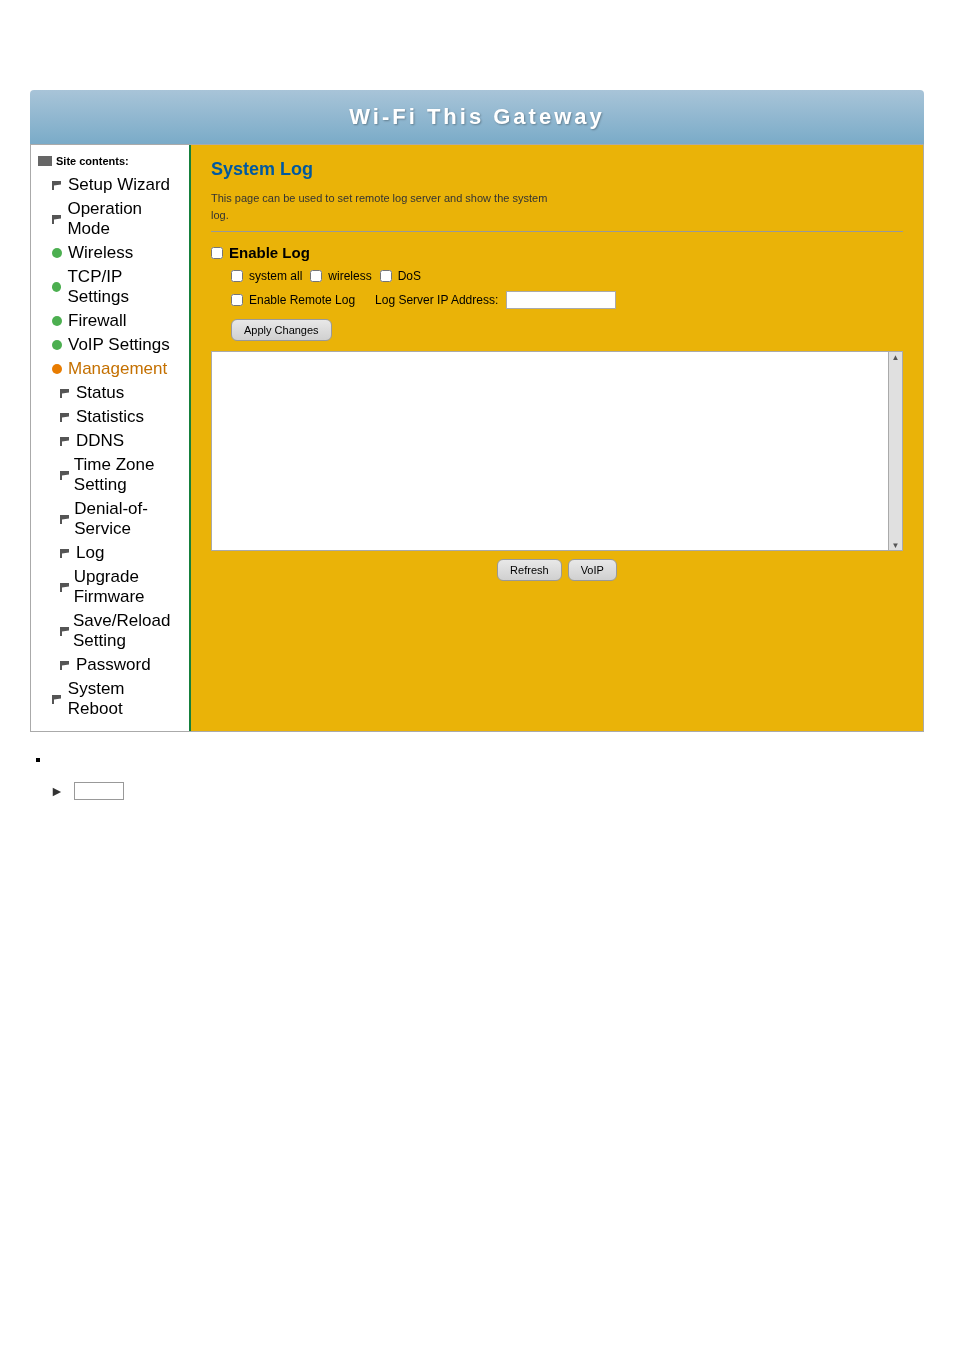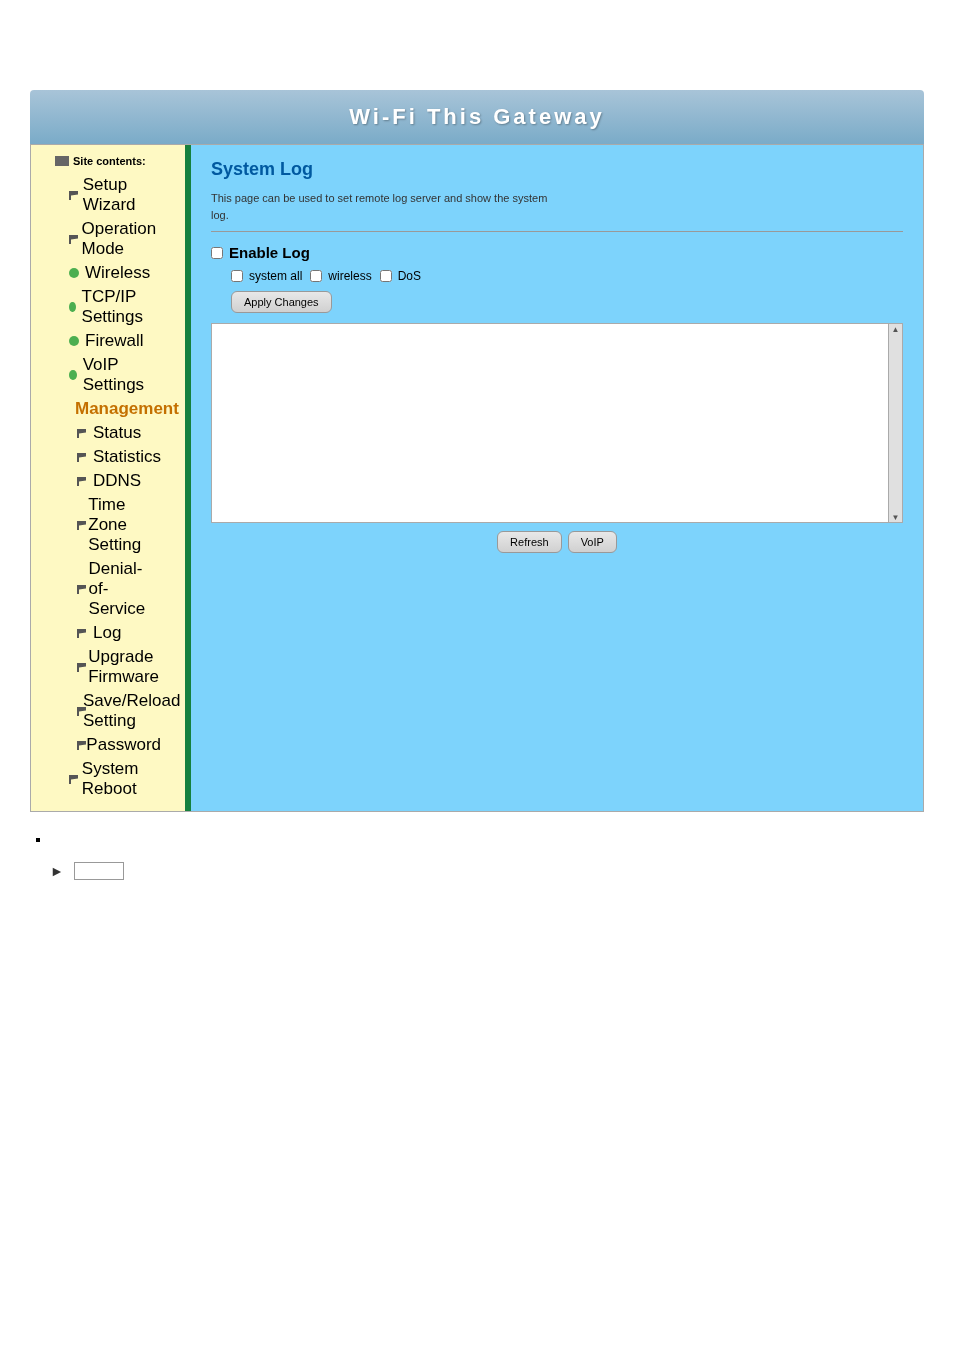--- a/index.html
+++ b/index.html
@@ -32,23 +32,23 @@
       margin: 0 30px;
       border: 1px solid #aaa;
       background: #e8eef4;
       min-height: 420px;
     }
 
     
     .sidebar {
       width: 160px;
       min-width: 160px;
-      background: #fef9c3;
-      padding: 10px 24px;
-      border-right: 6px solid #15803d;
+      background: #ffffff;
+      padding: 10px 7px;
+      border-right: 2px solid #15803d;
     }
     .sidebar-title {
       display: flex;
       align-items: center;
       gap: 4px;
       font-weight: bold;
       font-size: 11px;
       margin-bottom: 6px;
       color: #000;
     }
@@ -63,21 +63,21 @@
       align-items: center;
       gap: 4px;
       padding: 2px 0 2px 8px;
       font-size: 17px;
       color: #000;
       cursor: pointer;
       text-decoration: none;
     }
     .sidebar-item.indent1 { padding-left: 14px; }
     .sidebar-item.indent2 { padding-left: 22px; }
-    .sidebar-item.active { color: #c47000; font-weight: bold; }
+    .sidebar-item.active { color: #c47000; font-weight: normal; }
     .icon-circle-green {
       display: inline-block;
       width: 10px;
       height: 10px;
       background: #4caf50;
       border-radius: 50%;
       margin-right: 2px;
     }
     .icon-circle-orange {
       display: inline-block;
@@ -113,21 +113,21 @@
       position: absolute;
       left: 2px;
       top: 0;
       clip-path: polygon(0 0, 100% 0, 100% 80%, 0 100%);
     }
 
     
     .content {
       flex: 1;
       padding: 14px 20px;
-      background: #7dd3fc;
+      background: #eab308;
     }
     .page-title {
       font-size: 18px;
       font-weight: bold;
       color: #0059a0;
       margin-bottom: 10px;
     }
     .page-description {
       font-size: 11px;
       color: #333;
@@ -372,20 +372,30 @@
         <div class="sub-options">
           <input type="checkbox" style="">
           <label>wireless</label>
         </div>
         <div class="sub-options">
           <input type="checkbox" style="">
           <label>DoS</label>
         </div>
       </div>
 
+      <div style="display:flex; align-items:center; gap:20px; padding-left:20px; margin-bottom:10px;">
+        <div style="display:flex; align-items:center; gap:6px;">
+          <input type="checkbox" style="">
+          <label>Enable Remote Log</label>
+        </div>
+        <div class="log-server-section">
+          <label>Log Server IP Address:</label>
+          <input type="text" class="log-server-input" value="" style="">
+        </div>
+      </div>
 
       <div class="apply-btn-row">
         <button class="btn">Apply Changes</button>
       </div>
 
       <div class="log-textarea-container">
         <div class="log-scrollbar">
           <div class="scroll-arrow-up">▲</div>
           <div class="scroll-arrow-down">▼</div>
         </div>

